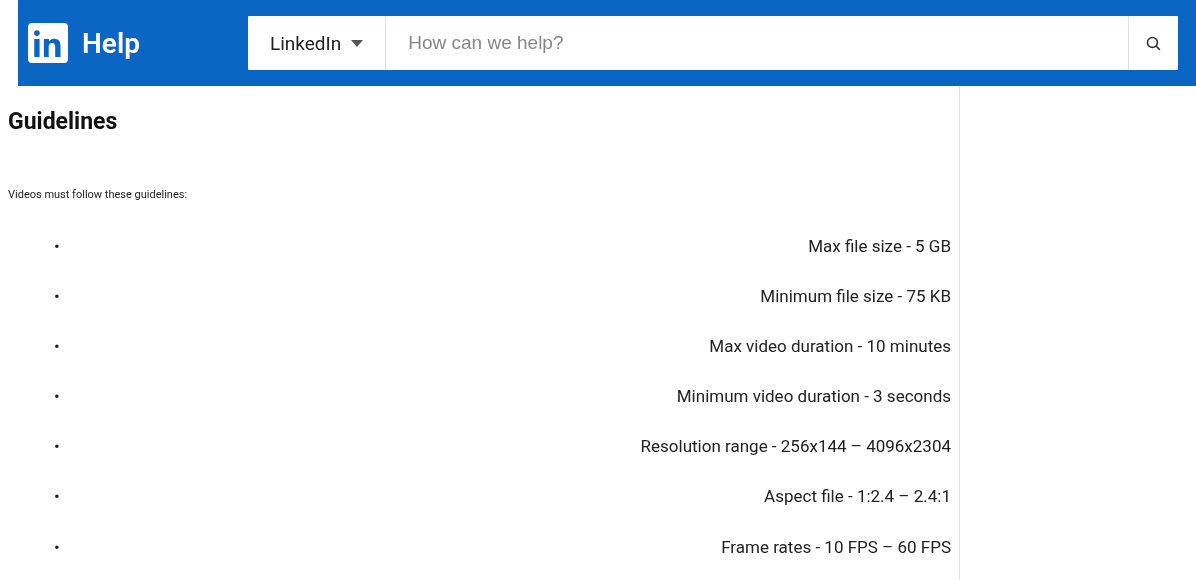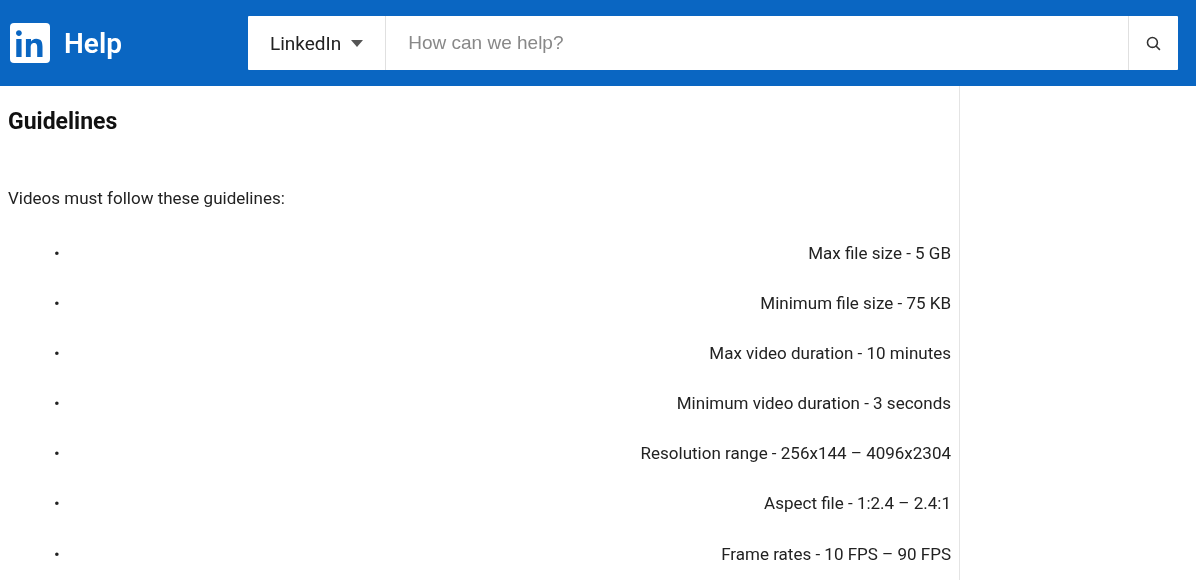--- a/index.html
+++ b/index.html
@@ -1,33 +1,33 @@
 <!DOCTYPE html>
 <html><head>
   <meta charset="utf-8">
   <style>
     * { box-sizing: border-box; margin: 0; padding: 0; }
     body { font-family: -apple-system, "Segoe UI", Roboto, Arial, sans-serif; background: #fff; }
-    .hdr { background: #0a66c2; height: 86px; display: flex; align-items: center; padding: 0 10px; gap: 18px; }
+    .hdr { background: #0a66c2; height: 86px; display: flex; align-items: center; padding: 0 10px; gap: 18px; margin-left: 18px; }
     .logo-wrap { display: flex; align-items: center; gap: 14px; }
     .logo-box { width: 40px; height: 40px; background: #fff; border-radius: 4px; display: flex; align-items: center; justify-content: center; }
     .logo-box svg { width: 28px; height: 28px; }
     .help-txt { color: #fff; font-size: 28px; font-weight: 600; }
     .search-bar { display: flex; flex: 0 0 930px; height: 54px; background: #fff; border-radius: 1px; overflow: hidden; margin-left: auto; margin-right: 8px; }
     .dd { display: flex; align-items: center; gap: 10px; padding: 0 22px; border-right: 1px solid #e0e0e0; font-size: 19px; color: #222; cursor: pointer; }
     .dd .caret { width: 0; height: 0; border-left: 6px solid transparent; border-right: 6px solid transparent; border-top: 7px solid #555; }
     .search-in { flex: 1; border: none; outline: none; font-size: 19px; padding: 6px 22px; color: #222; }
     .search-in::placeholder { color: #888; }
     .sbtn { width: 50px; display: flex; align-items: center; justify-content: center; border-left: 1px solid #e0e0e0; cursor: pointer; }
     .sbtn svg { width: 17px; height: 17px; stroke: #333; }
     .body-wrap { display: flex; }
     .content { flex: 0 0 960px; padding: 22px 8px 30px 8px; border-right: 1px solid #e4e4e4; min-height: 494px; }
     .side { flex: 1; }
     h2.title { font-size: 23px; font-weight: 700; color: #111; margin-bottom: 53px; }
-    .intro { font-size: 17px; color: #222; margin-bottom: 34px; }
+    .intro { font-size: 11px; color: #222; margin-bottom: 34px; }
     ul.glist { list-style: none; padding-left: 40px; text-align: right; }
     ul.glist li { position: relative; padding-left: 48px; font-size: 17px; color: #222; margin-bottom: 28px; line-height: 1.3; }
     ul.glist li::before { content: "•"; position: absolute; left: 6px; top: 0; font-size: 17px; color: #222; }
   </style>
 </head>
 <body>
 
 <div class="hdr">
   <div class="logo-wrap">
     <div class="logo-box">
@@ -56,17 +56,17 @@
   <div class="content">
     <h2 class="title">Guidelines</h2>
     <p class="intro">Videos must follow these guidelines:</p>
     <ul class="glist" id="glist">
         <li>Max file size - 5 GB</li>
         <li>Minimum file size - 75 KB</li>
         <li>Max video duration - 10 minutes</li>
         <li>Minimum video duration - 3 seconds</li>
         <li>Resolution range - 256x144 – 4096x2304</li>
         <li>Aspect file - 1:2.4 – 2.4:1</li>
-        <li>Frame rates - 10 FPS – 90 FPS</li>
+        <li>Frame rates - 10 FPS – 60 FPS</li>
       </ul>
   </div>
   <div class="side"></div>
 </div>
 
 </body></html>

